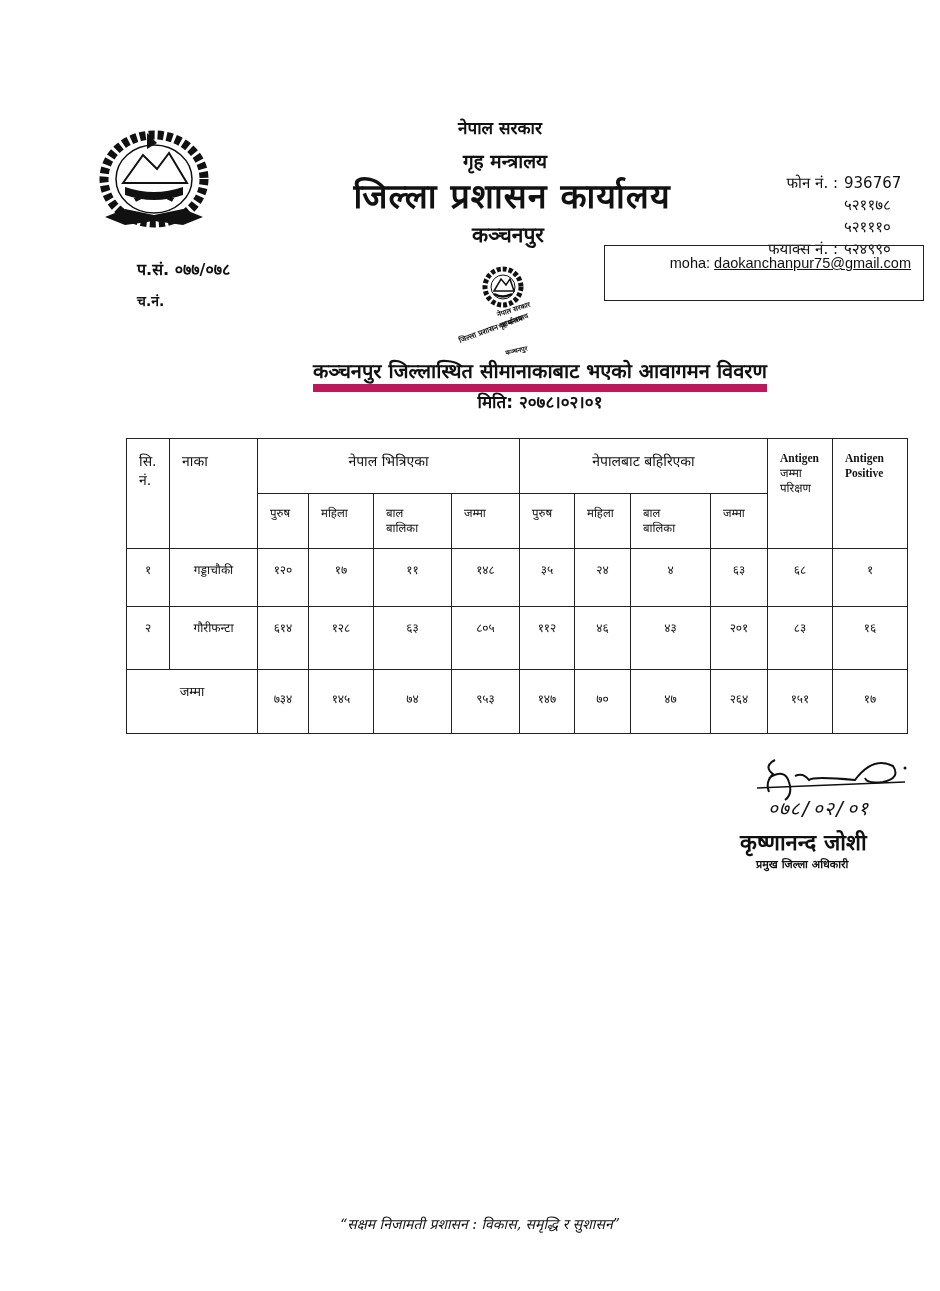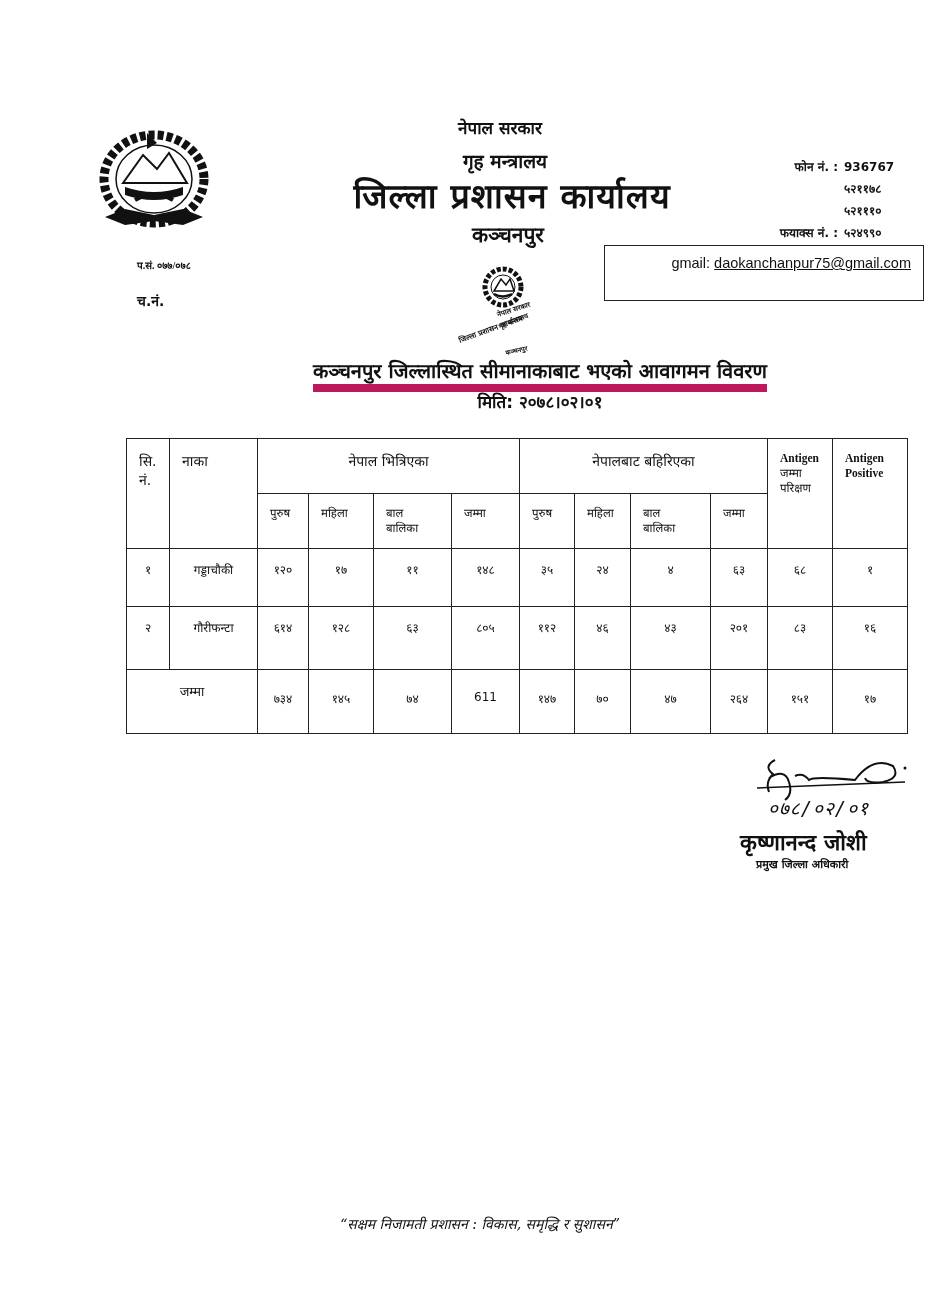--- a/index.html
+++ b/index.html
@@ -12,35 +12,35 @@
     
     .emblem { left: 95px; top: 125px; width: 118px; height: 108px; }
 
     
     .hdr-gov { left: 0; width: 1000px; top: 116px; text-align: center; font-family: "DejaVu Serif", serif; font-weight: bold; font-size: 17px; }
     .hdr-min { left: 0; width: 1010px; top: 148px; text-align: center; font-family: "DejaVu Serif", serif; font-weight: bold; font-size: 19px; }
     .hdr-office { left: 322px; width: 380px; top: 172px; text-align: center; font-family: "DejaVu Serif", serif; font-weight: bold; font-size: 34px; letter-spacing: 1px; }
     .hdr-district { left: 0; width: 1016px; top: 220px; text-align: center; font-family: "DejaVu Serif", serif; font-weight: bold; font-size: 21px; }
 
     
-    .phone { left: 740px; top: 156px; width: 170px; font-size: 12px; line-height: 22px; font-weight: bold; }
+    .phone { left: 740px; top: 172px; width: 170px; font-size: 15px; line-height: 22px; }
     .phone .row { display: flex; justify-content: flex-end; }
     .phone .lbl { margin-right: 6px; }
     .phone .num { width: 66px; text-align: left; }
 
     
     .contact {
       left: 604px; top: 245px; width: 320px; height: 56px; border: 1.5px solid #222;
       font-family: "Liberation Sans", sans-serif; font-size: 14.5px; text-align: right;
       box-sizing: border-box; padding: 6px 12px 0 0; line-height: 22px;
     }
     .contact .email-link { text-decoration: underline; }
 
     
-    .ref { left: 137px; top: 258px; font-size: 10px; font-weight: bold; font-family: Liberation Serif, serif; }
+    .ref { left: 137px; top: 258px; font-size: 16px; font-weight: bold; }
     .ref2 { left: 137px; top: 291px; font-size: 14px; font-weight: bold; }
 
     
     .seal { left: 458px; top: 263px; width: 125px; height: 95px; }
 
     
     .title {
       left: 0; width: 1080px; top: 357px; text-align: center; font-size: 20px; font-weight: bold;
     }
     .title span { border-bottom: 8px solid #be185d; padding-bottom: 1px; }
@@ -107,21 +107,21 @@
     <span class="num">५२१११०</span>
   </div>
   <div class="row">
     <span class="lbl">फयाक्स नं. :</span>
     <span class="num">५२४९९०</span>
   </div>
 </div>
 
 <div class="abs contact">
   <div>
-    <span>gmail:</span>
+    <span>moha:</span>
     <span class="email-link">daokanchanpur75@gmail.com</span>
   </div>
 </div>
 
 <div class="abs ref">प.सं. ०७७/०७८</div>
 <div class="abs ref2">च.नं.</div>
 
 <div class="abs seal">
   <svg viewBox="0 0 125 95" width="125" height="95">
     <circle cx="45" cy="24" r="18" fill="none" stroke="#111" stroke-width="5" stroke-dasharray="4 2"></circle>
@@ -218,21 +218,21 @@
     <td class="c">२०१</td>
     <td class="c">८३</td>
     <td class="c">१६</td>
   </tr>
 
   <tr class="r-total">
     <td class="total-lbl" colspan="2">जम्मा</td>
     <td class="c">७३४</td>
     <td class="c">१४५</td>
     <td class="c">७४</td>
-    <td class="c">611</td>
+    <td class="c">९५३</td>
     <td class="c">१४७</td>
     <td class="c">७०</td>
     <td class="c">४७</td>
     <td class="c">२६४</td>
     <td class="c">१५१</td>
     <td class="c">१७</td>
   </tr>
 </tbody>
   </table>
 

